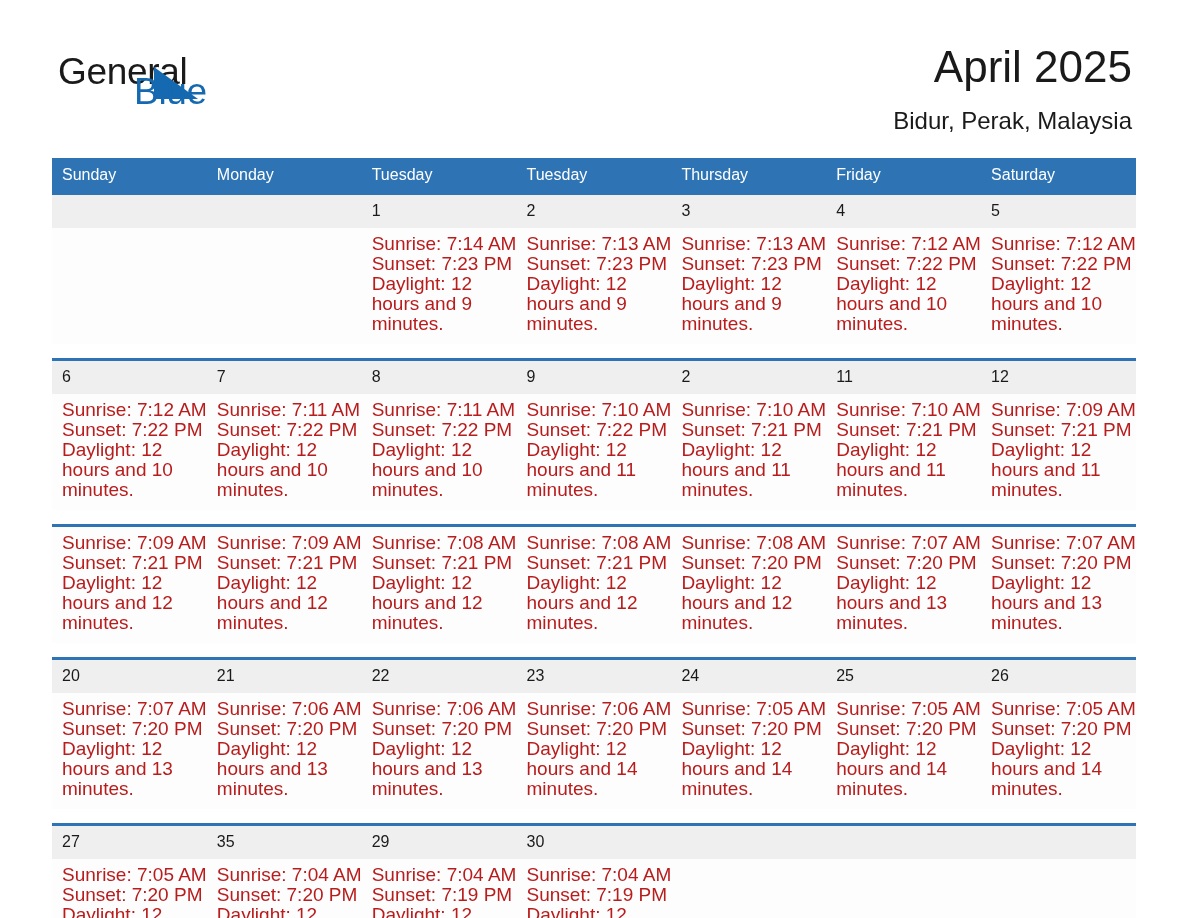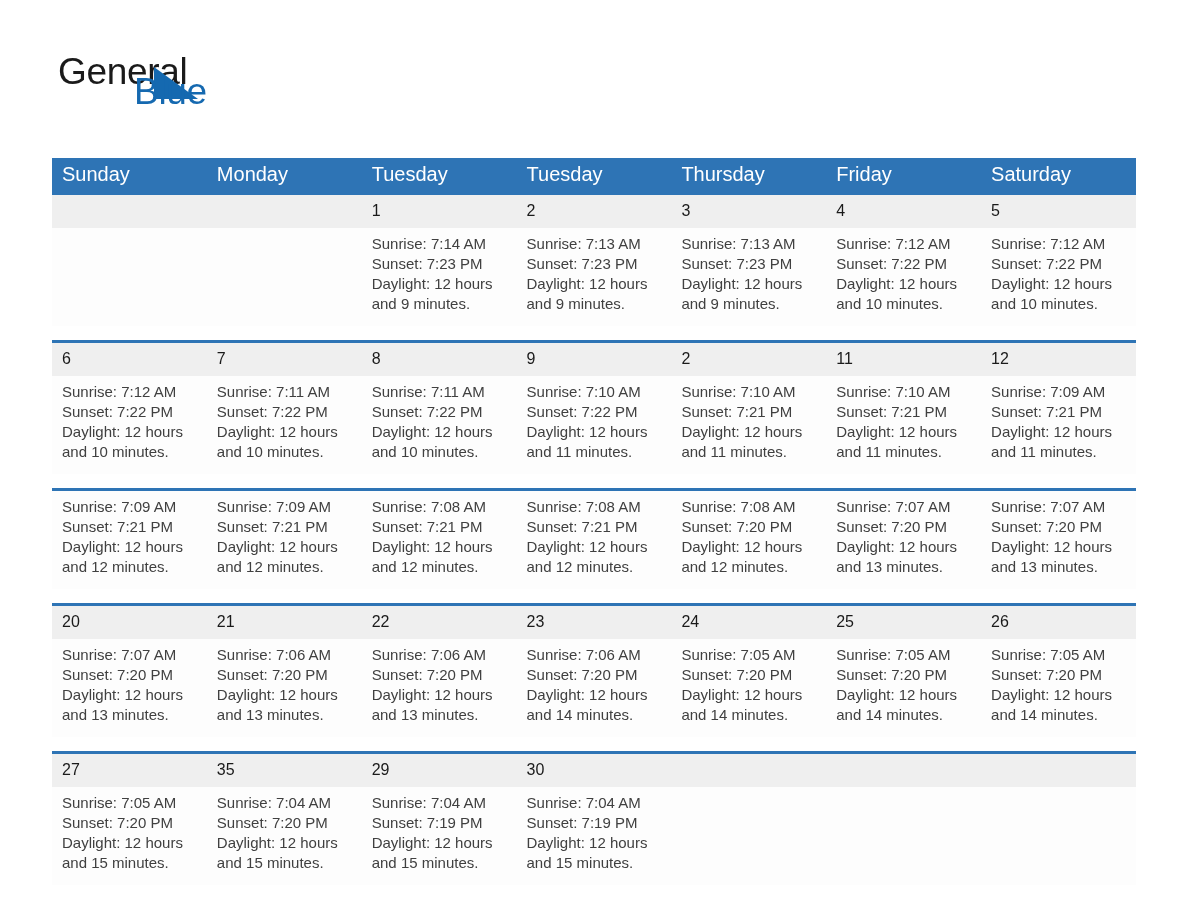--- a/index.html
+++ b/index.html
@@ -81,21 +81,21 @@
   .calendar {
     position: absolute;
     left: 52px; top: 158px;
     width: 1084px;
     border-collapse: collapse;
     table-layout: fixed;
   }
   .calendar th {
     background: #2e74b5;
     color: #ffffff;
-    font-size: 20px;
+    font-size: 16px;
     font-weight: 400;
     text-align: left;
     padding: 7px 0 8px 10px;
     line-height: 19px;
     height: 34px;
   }
   .calendar th:first-child { padding-left: 10px; }
 
   tr.week-sep td {
     padding: 0;
@@ -114,22 +114,22 @@
     background: #efefef;
     font-size: 16px;
     color: #1a1a1a;
     padding: 6px 0 7px 10px;
     line-height: 20px;
     height: 30px;
     vertical-align: top;
   }
   tr.detail td {
     background: #fdfdfd;
-    font-size: 15px;
-    color: #404040;
+    font-size: 19px;
+    color: #b91c1c;
     padding: 6px 12px 10px 10px;
     line-height: 20px;
     vertical-align: top;
     height: 98px;
   }
   .detail-line { display: block; white-space: nowrap; }
   .detail-daylight { white-space: normal; }
 </style>
 </head>
 <body>
@@ -137,20 +137,24 @@
 <div class="page">
 
   <div class="topbar">
 
     <div class="logo">
       <span class="logo-general">General</span>
       <span class="logo-tri"></span>
       <span class="logo-blue">Blue</span>
     </div>
 
+    <div class="title-block">
+      <div class="month-title">April 2025</div>
+      <div class="location">Bidur, Perak, Malaysia</div>
+    </div>
 
   </div>
 
   <table class="calendar">
     <thead>
       <tr>
         <th>Sunday</th>
         <th>Monday</th>
         <th>Tuesday</th>
         <th>Tuesday</th>

